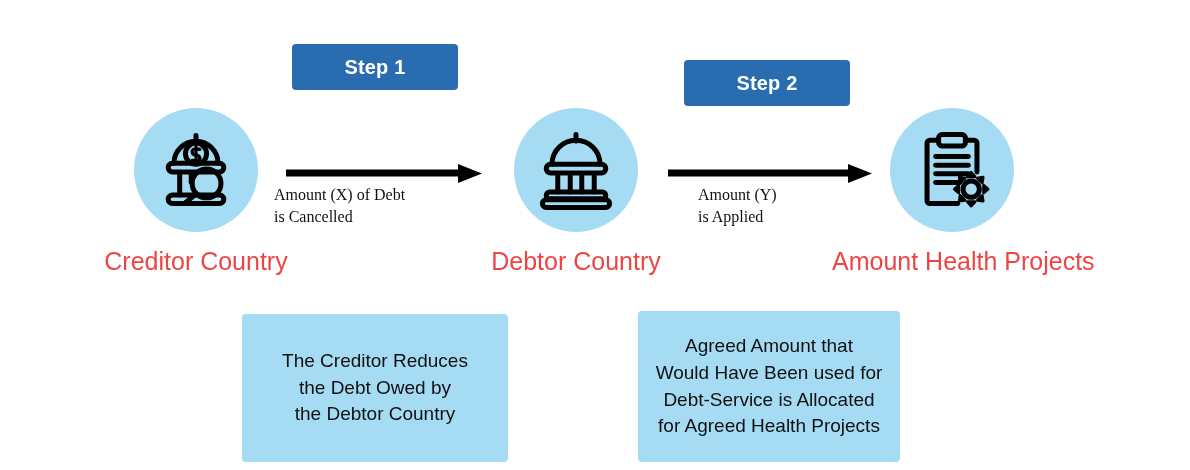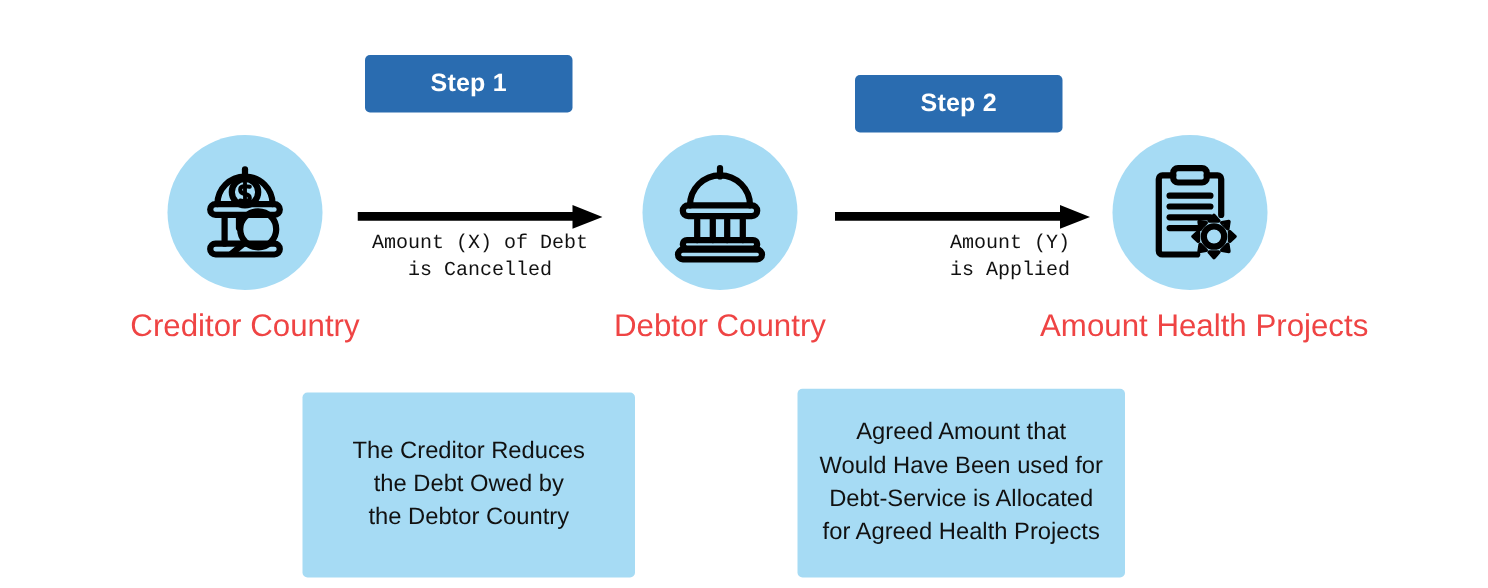--- a/index.html
+++ b/index.html
@@ -75,25 +75,24 @@
   .arrow {
     position: absolute;
     height: 26px;
   }
   #arrow-1 { left: 286px; top: 162px; width: 196px; }
   #arrow-2 { left: 668px; top: 162px; width: 204px; }
   .arrow svg { display: block; }
 
   .arrow-label {
     position: absolute;
-    text-align: center;
     font-size: 16px;
     line-height: 1.35;
     color: #111111;
-    font-family: Liberation Mono, monospace;
+    font-family: Liberation Serif, serif;
     font-stretch: condensed;
     white-space: pre-line;
   }
   #arrow-label-1 { left: 274px; top: 184px; width: 220px; }
   #arrow-label-2 { left: 698px; top: 184px; width: 220px; }
 
   
   .note-box {
     position: absolute;
     background: #a6dbf4;

